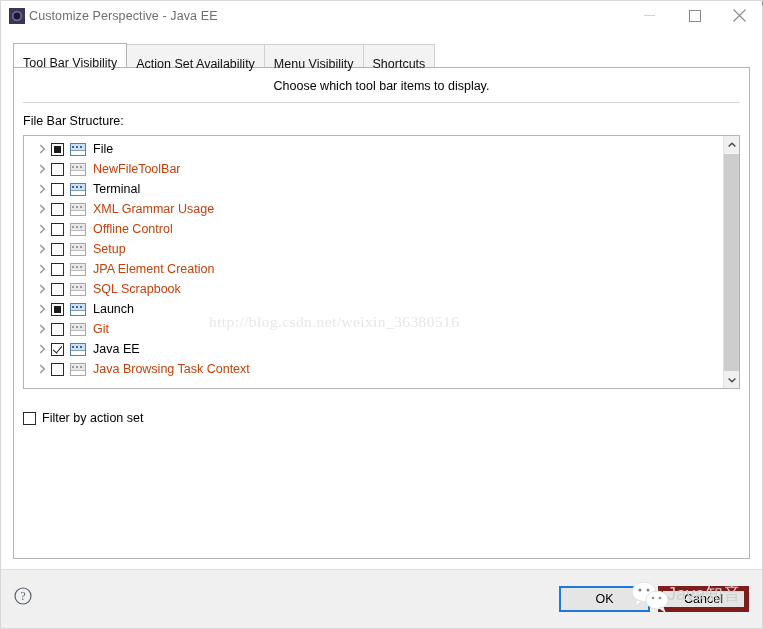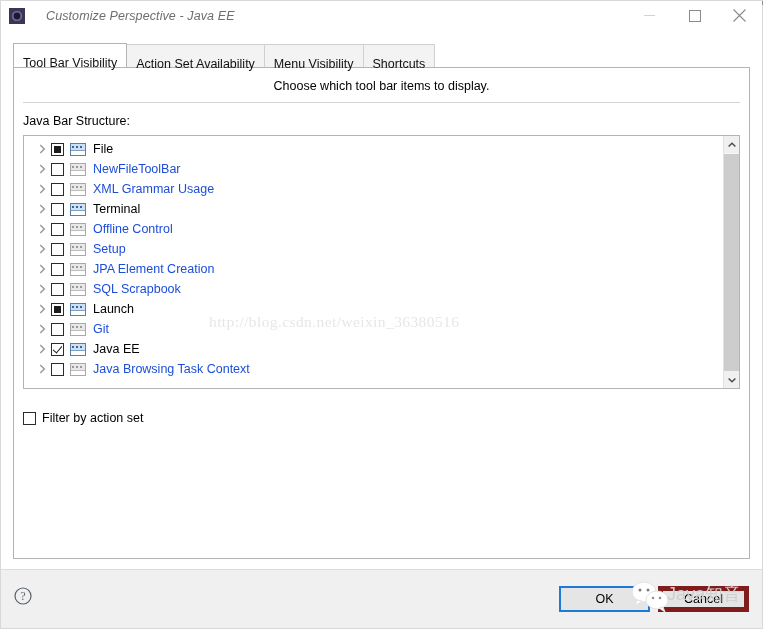--- a/index.html
+++ b/index.html
@@ -46,26 +46,25 @@
     align-items: center;
     position: relative;
   }
   #app-icon {
     width: 16px; height: 16px;
     margin-left: 8px;
     position: relative;
     flex: none;
   }
   #title-text {
-    margin-left: 21px;
+    margin-left: 4px;
     font-size: 12.5px;
     color: #6e6e6e;
     letter-spacing: .1px;
     white-space: nowrap;
-    font-style: italic;
   }
   .wbtn {
     width: 45px; height: 29px;
     display: flex; align-items: center; justify-content: center;
     flex: none;
   }
   #win-controls {
     position: absolute;
     right: 0px; top: 0px;
     display: flex;
@@ -217,21 +216,21 @@
   .tbicon.on .dots {
     background:
       repeating-linear-gradient(to right, #3c6699 0 2px, transparent 2px 4px);
   }
   .lbl {
     margin-left: 7px;
     font-size: 12.5px;
     white-space: nowrap;
   }
   .lbl.enabled { color: #000000; }
-  .lbl.disabled { color: #1d4ed8; }
+  .lbl.disabled { color: #c2410c; }
 
   
   #vscroll {
     width: 16px;
     flex: none;
     background: #f7f7f7;
     border-left: 1px solid #e2e2e2;
     position: relative;
     box-sizing: border-box;
   }
@@ -381,21 +380,21 @@
     <div class="tab active">Tool Bar Visibility</div>
     <div class="tab">Action Set Availability</div>
     <div class="tab">Menu Visibility</div>
     <div class="tab">Shortcuts</div>
   </div>
 
   <div id="tabbody">
 
     <div id="desc">Choose which tool bar items to display.</div>
     <div id="desc-sep"></div>
-    <div id="struct-label">Java Bar Structure:</div>
+    <div id="struct-label">File Bar Structure:</div>
 
     <div id="tree-wrap">
       <div id="tree">
           <div class="row">
             <div class="twisty">
               <svg width="7" height="10" viewBox="0 0 7 10">
                 <path d="M1.3 1 L5.3 5 L1.3 9" stroke="#9a9a9a" stroke-width="1.5" fill="none"></path>
               </svg>
             </div>
             <div class="cb partial"></div>
@@ -418,38 +417,38 @@
             </div>
             <div class="lbl disabled">NewFileToolBar</div>
           </div>
           <div class="row">
             <div class="twisty">
               <svg width="7" height="10" viewBox="0 0 7 10">
                 <path d="M1.3 1 L5.3 5 L1.3 9" stroke="#9a9a9a" stroke-width="1.5" fill="none"></path>
               </svg>
             </div>
             <div class="cb"></div>
+            <div class="tbicon on">
+              <div class="band"></div>
+              <div class="dots"></div>
+            </div>
+            <div class="lbl enabled">Terminal</div>
+          </div>
+          <div class="row">
+            <div class="twisty">
+              <svg width="7" height="10" viewBox="0 0 7 10">
+                <path d="M1.3 1 L5.3 5 L1.3 9" stroke="#9a9a9a" stroke-width="1.5" fill="none"></path>
+              </svg>
+            </div>
+            <div class="cb"></div>
             <div class="tbicon">
               <div class="band"></div>
               <div class="dots"></div>
             </div>
             <div class="lbl disabled">XML Grammar Usage</div>
-          </div>
-          <div class="row">
-            <div class="twisty">
-              <svg width="7" height="10" viewBox="0 0 7 10">
-                <path d="M1.3 1 L5.3 5 L1.3 9" stroke="#9a9a9a" stroke-width="1.5" fill="none"></path>
-              </svg>
-            </div>
-            <div class="cb"></div>
-            <div class="tbicon on">
-              <div class="band"></div>
-              <div class="dots"></div>
-            </div>
-            <div class="lbl enabled">Terminal</div>
           </div>
           <div class="row">
             <div class="twisty">
               <svg width="7" height="10" viewBox="0 0 7 10">
                 <path d="M1.3 1 L5.3 5 L1.3 9" stroke="#9a9a9a" stroke-width="1.5" fill="none"></path>
               </svg>
             </div>
             <div class="cb"></div>
             <div class="tbicon">
               <div class="band"></div>

